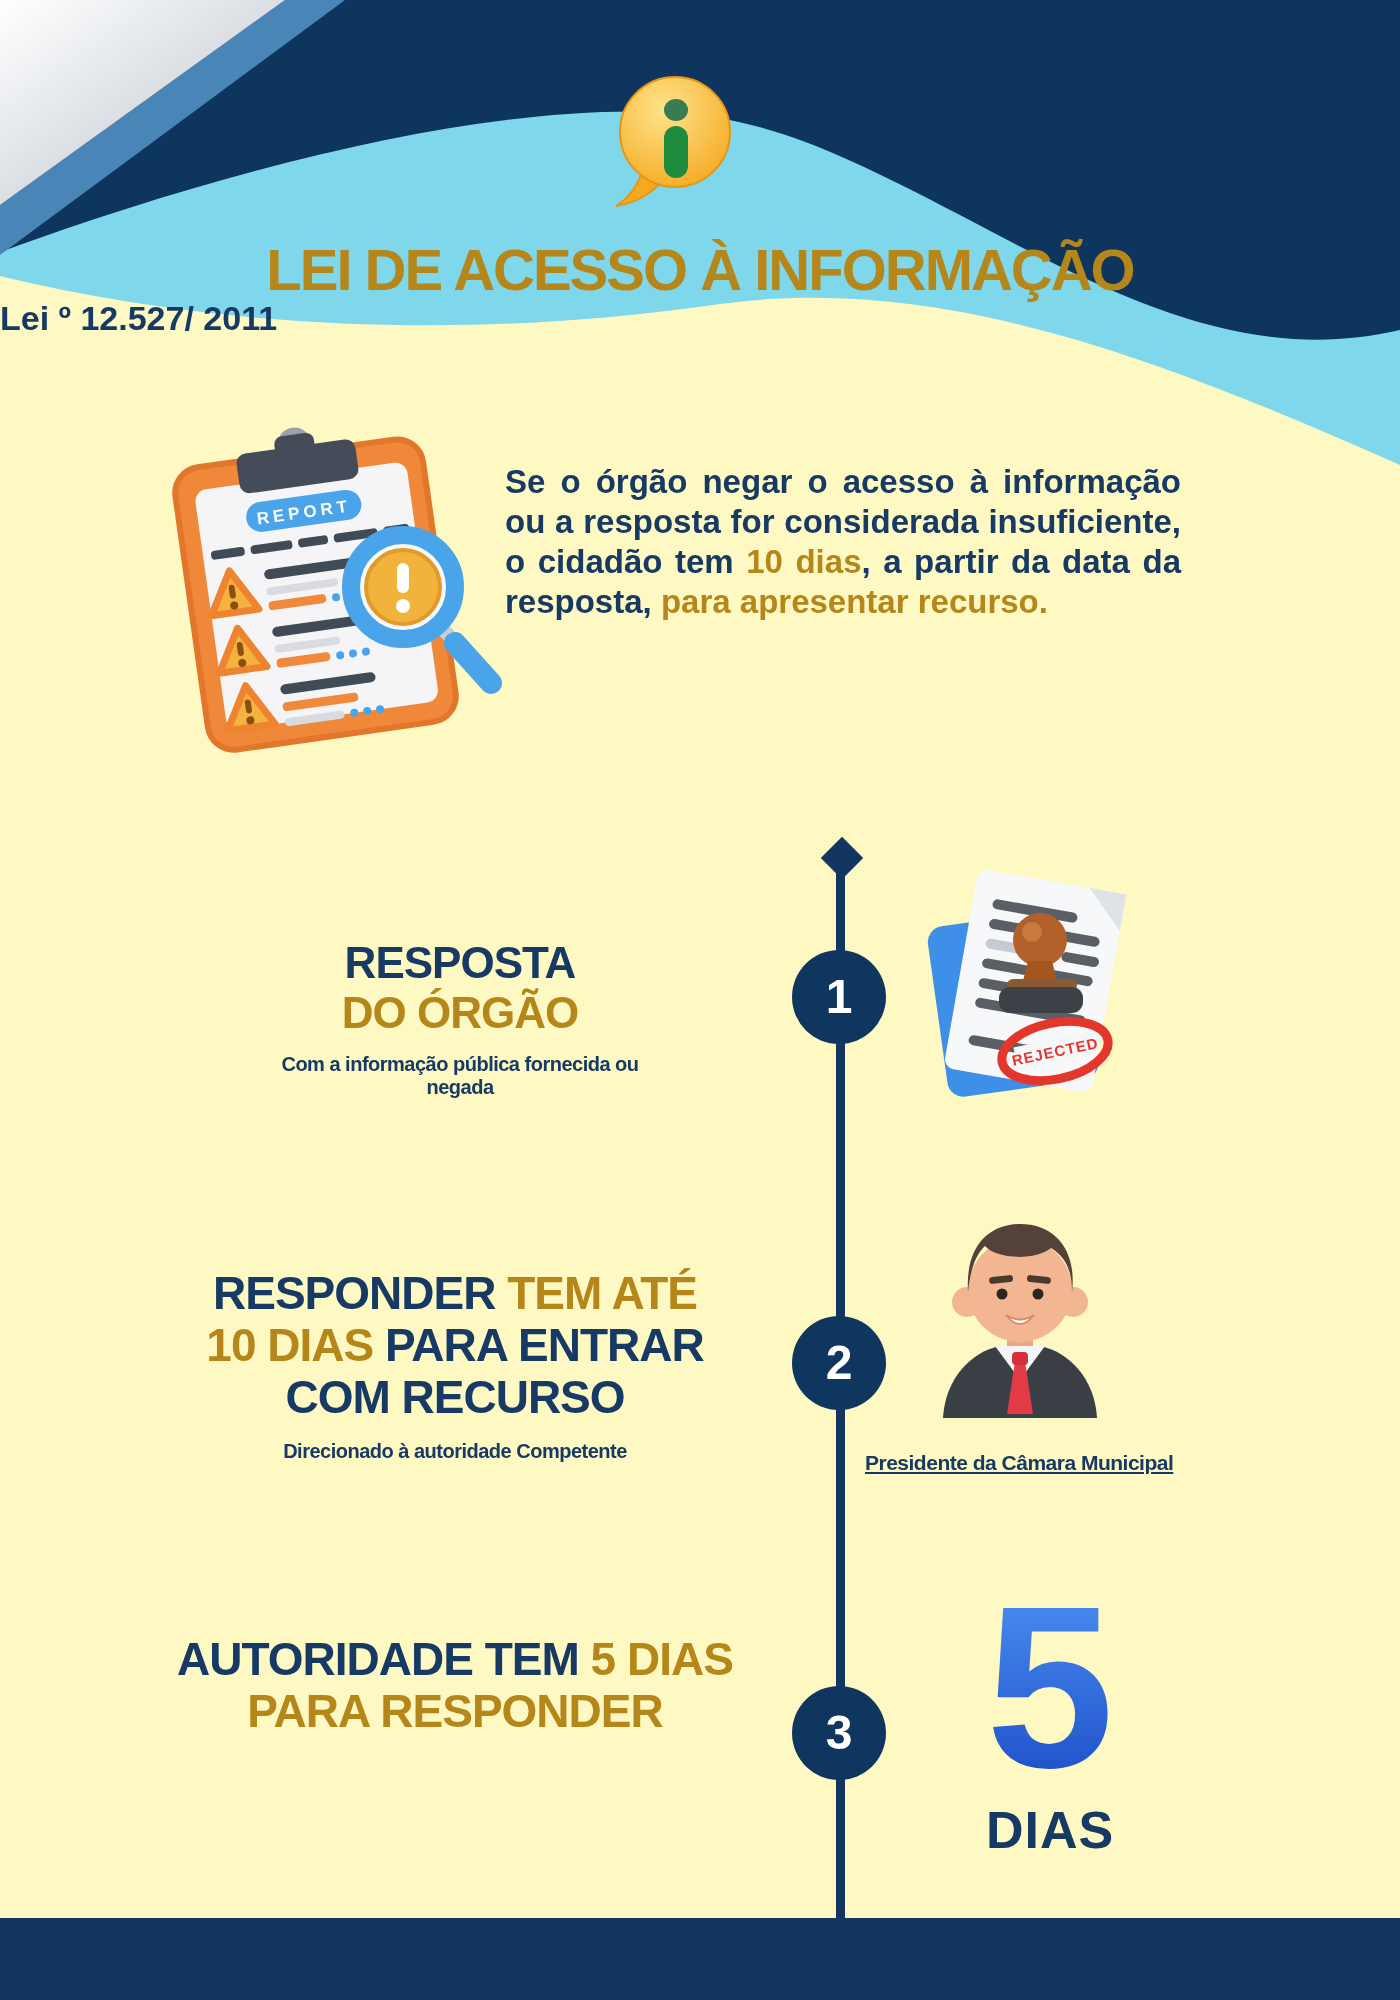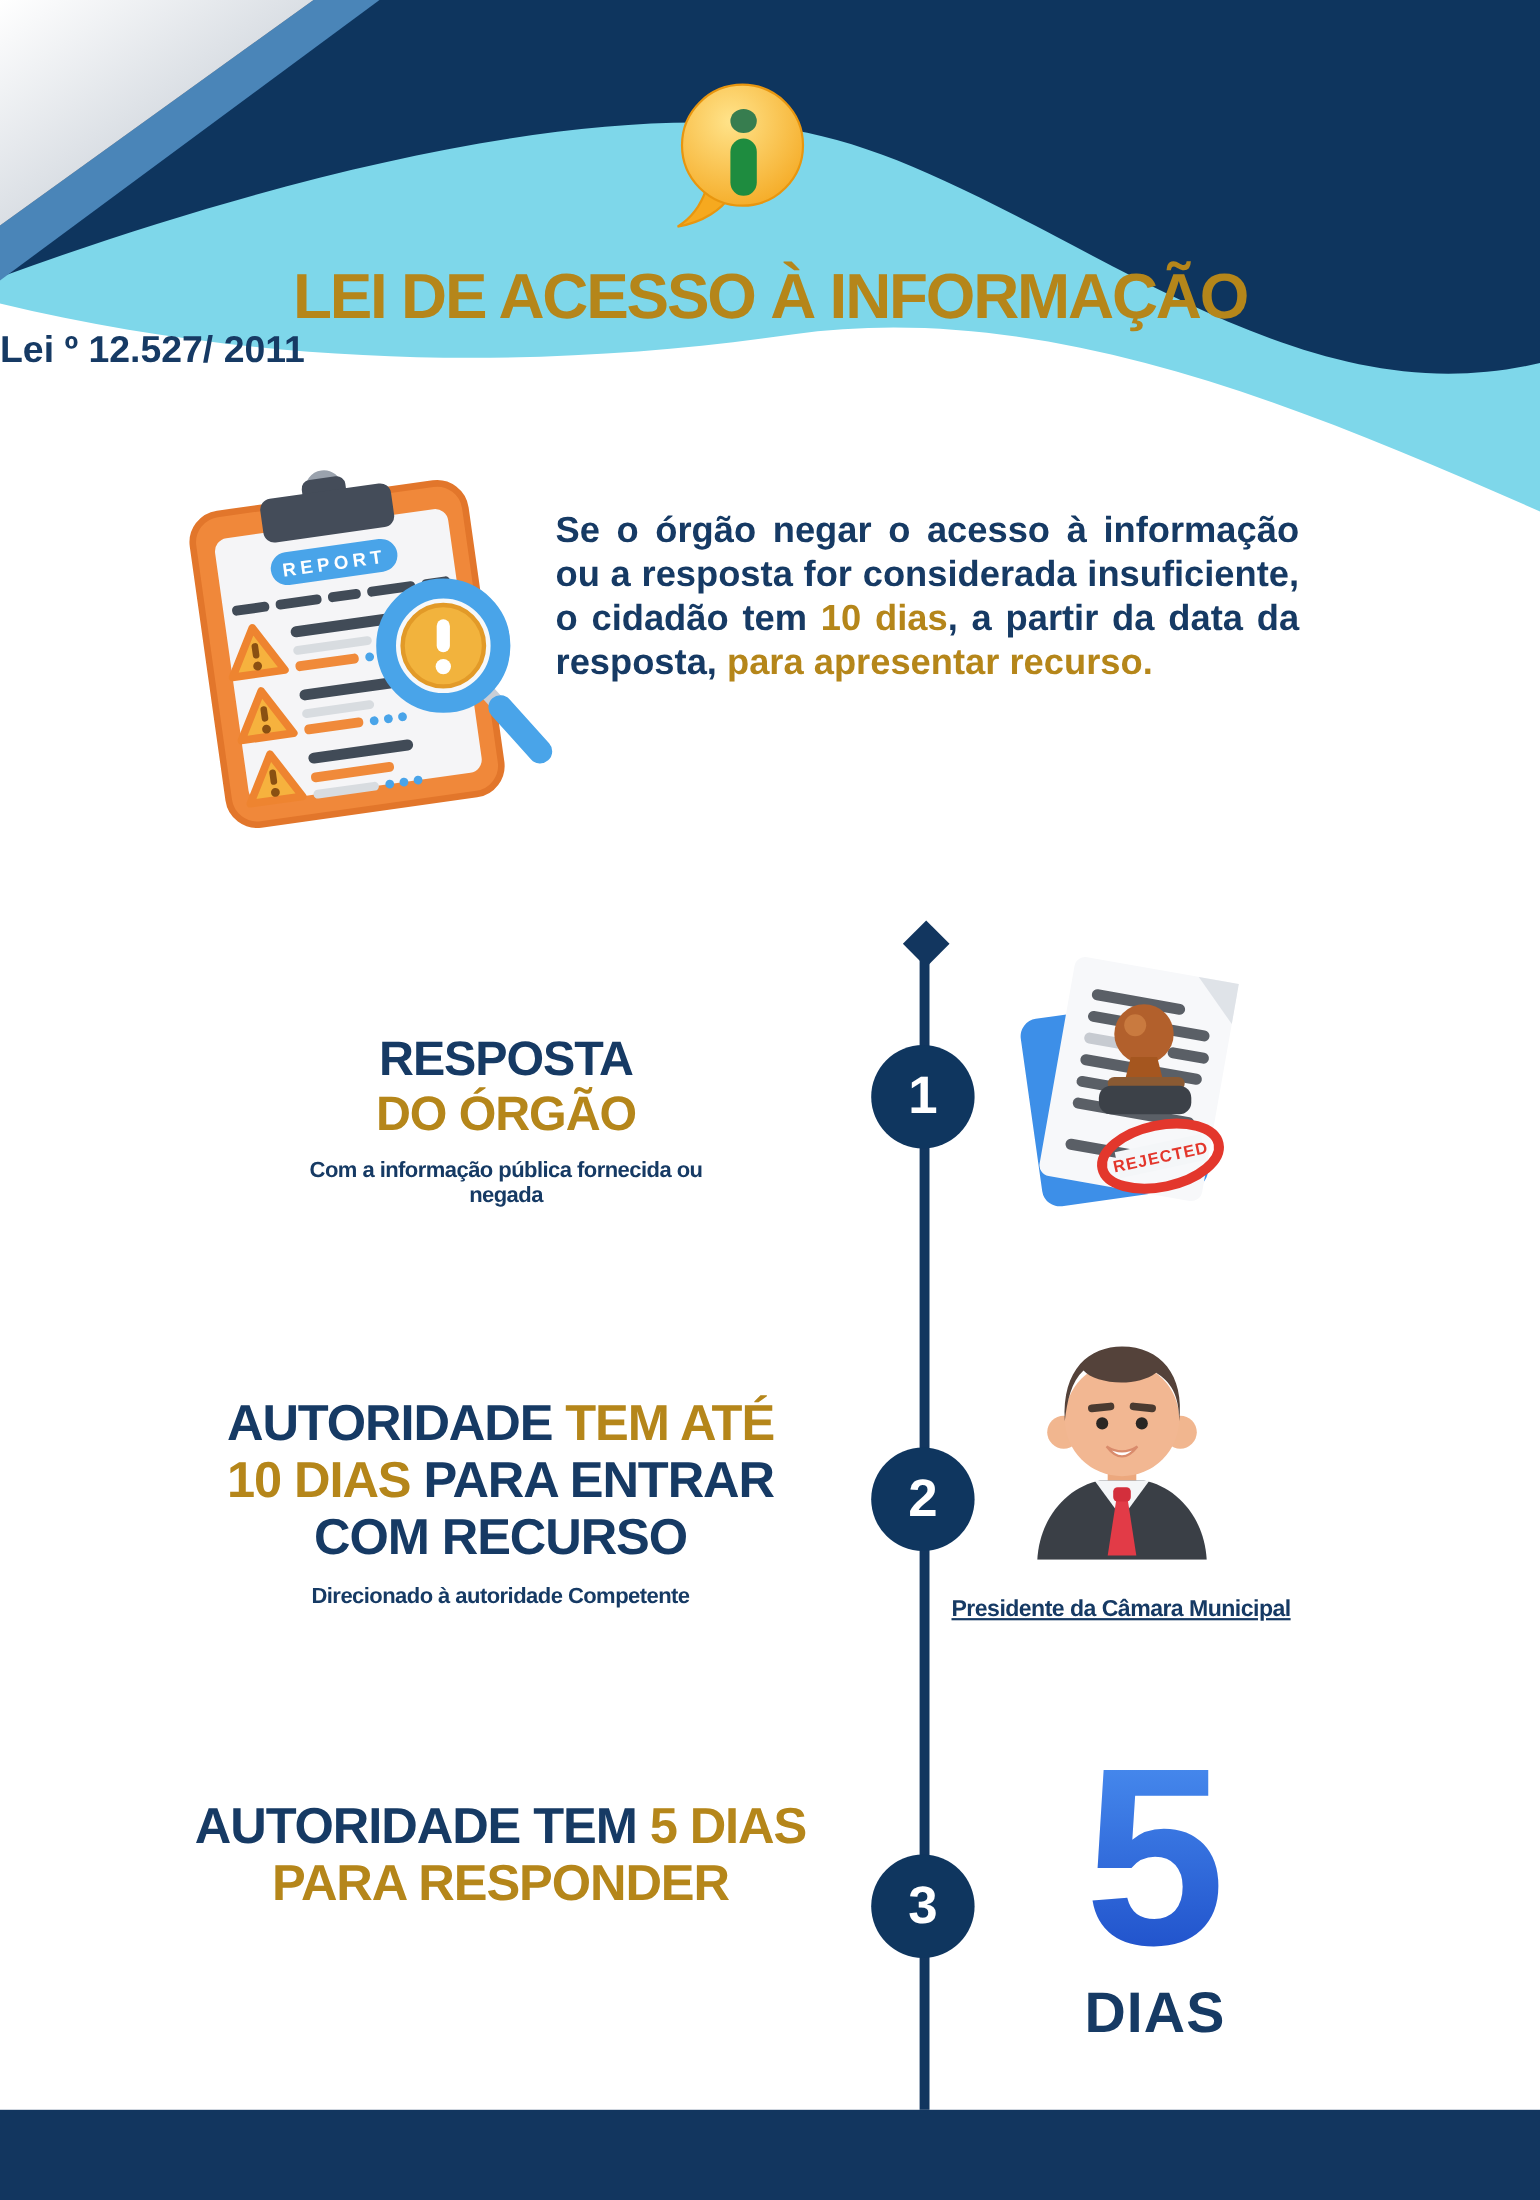--- a/index.html
+++ b/index.html
@@ -1,16 +1,16 @@
 <!DOCTYPE html>
 <html><head>
 <meta charset="utf-8">
 <style>
   html,body{margin:0;padding:0;background:#e8e8e8;}
-  .canvas{position:relative;width:1400px;height:2000px;background:#ffffff;overflow:hidden;
+  .canvas{position:relative;width:1400px;height:2000px;background:#fef9c3;overflow:hidden;
           font-family:"Liberation Sans",sans-serif;}
   .abs{position:absolute;}
   svg text{font-family:"Liberation Sans",sans-serif;}
 
   
   .hdr-svg{left:0;top:0;}
   .main-title{left:0;top:236px;width:1400px;text-align:center;
     font-size:58px;font-weight:bold;letter-spacing:-2px;color:#B5861A;}
   .sub-title{left:0;top:299px;width:1400px;text-align:left;
     font-size:34px;font-weight:bold;color:#163A64;letter-spacing:0;}
@@ -185,21 +185,21 @@
       <rect x="94" y="132" width="84" height="26" rx="11" fill="#3C4148"></rect>
     </g>
     <g transform="rotate(-12 150 196)">
       <ellipse cx="150" cy="196" rx="54" ry="28" fill="none" stroke="#E3372C" stroke-width="9"></ellipse>
       <rect x="110" y="184" width="80" height="24" fill="#F4F6F8"></rect>
       <text x="150" y="202" text-anchor="middle" font-size="15" font-weight="bold" letter-spacing="1" fill="#E3372C">REJECTED</text>
     </g>
   </svg>
 
   <div class="abs step-text s2">
-    <h2 class="step-title"><span class="part-navy">AUTORIDADE </span><span class="part-gold">TEM ATÉ</span><br><span class="part-gold">10 DIAS </span><span class="part-navy">PARA ENTRAR</span><br><span class="part-navy">COM RECURSO</span></h2>
+    <h2 class="step-title"><span class="part-navy">RESPONDER </span><span class="part-gold">TEM ATÉ</span><br><span class="part-gold">10 DIAS </span><span class="part-navy">PARA ENTRAR</span><br><span class="part-navy">COM RECURSO</span></h2>
     <div class="step-desc">Direcionado à autoridade Competente</div>
   </div>
 
   <svg class="abs" style="left:915px;top:1200px;" width="210" height="218" viewBox="0 0 210 218">
     <circle cx="52" cy="102" r="15" fill="#F1B68F"></circle>
     <circle cx="158" cy="102" r="15" fill="#F1B68F"></circle>
     <rect x="92" y="126" width="26" height="28" fill="#ECA87E"></rect>
     <path d="M28,218 C30,180 55,152 85,146 L125,146 C155,152 180,180 182,218 Z" fill="#3A3F46"></path>
     <polygon points="80,146 130,146 105,180" fill="#F4F6F8"></polygon>
     <polygon points="100,162 110,162 118,214 92,214" fill="#E23B47"></polygon>

